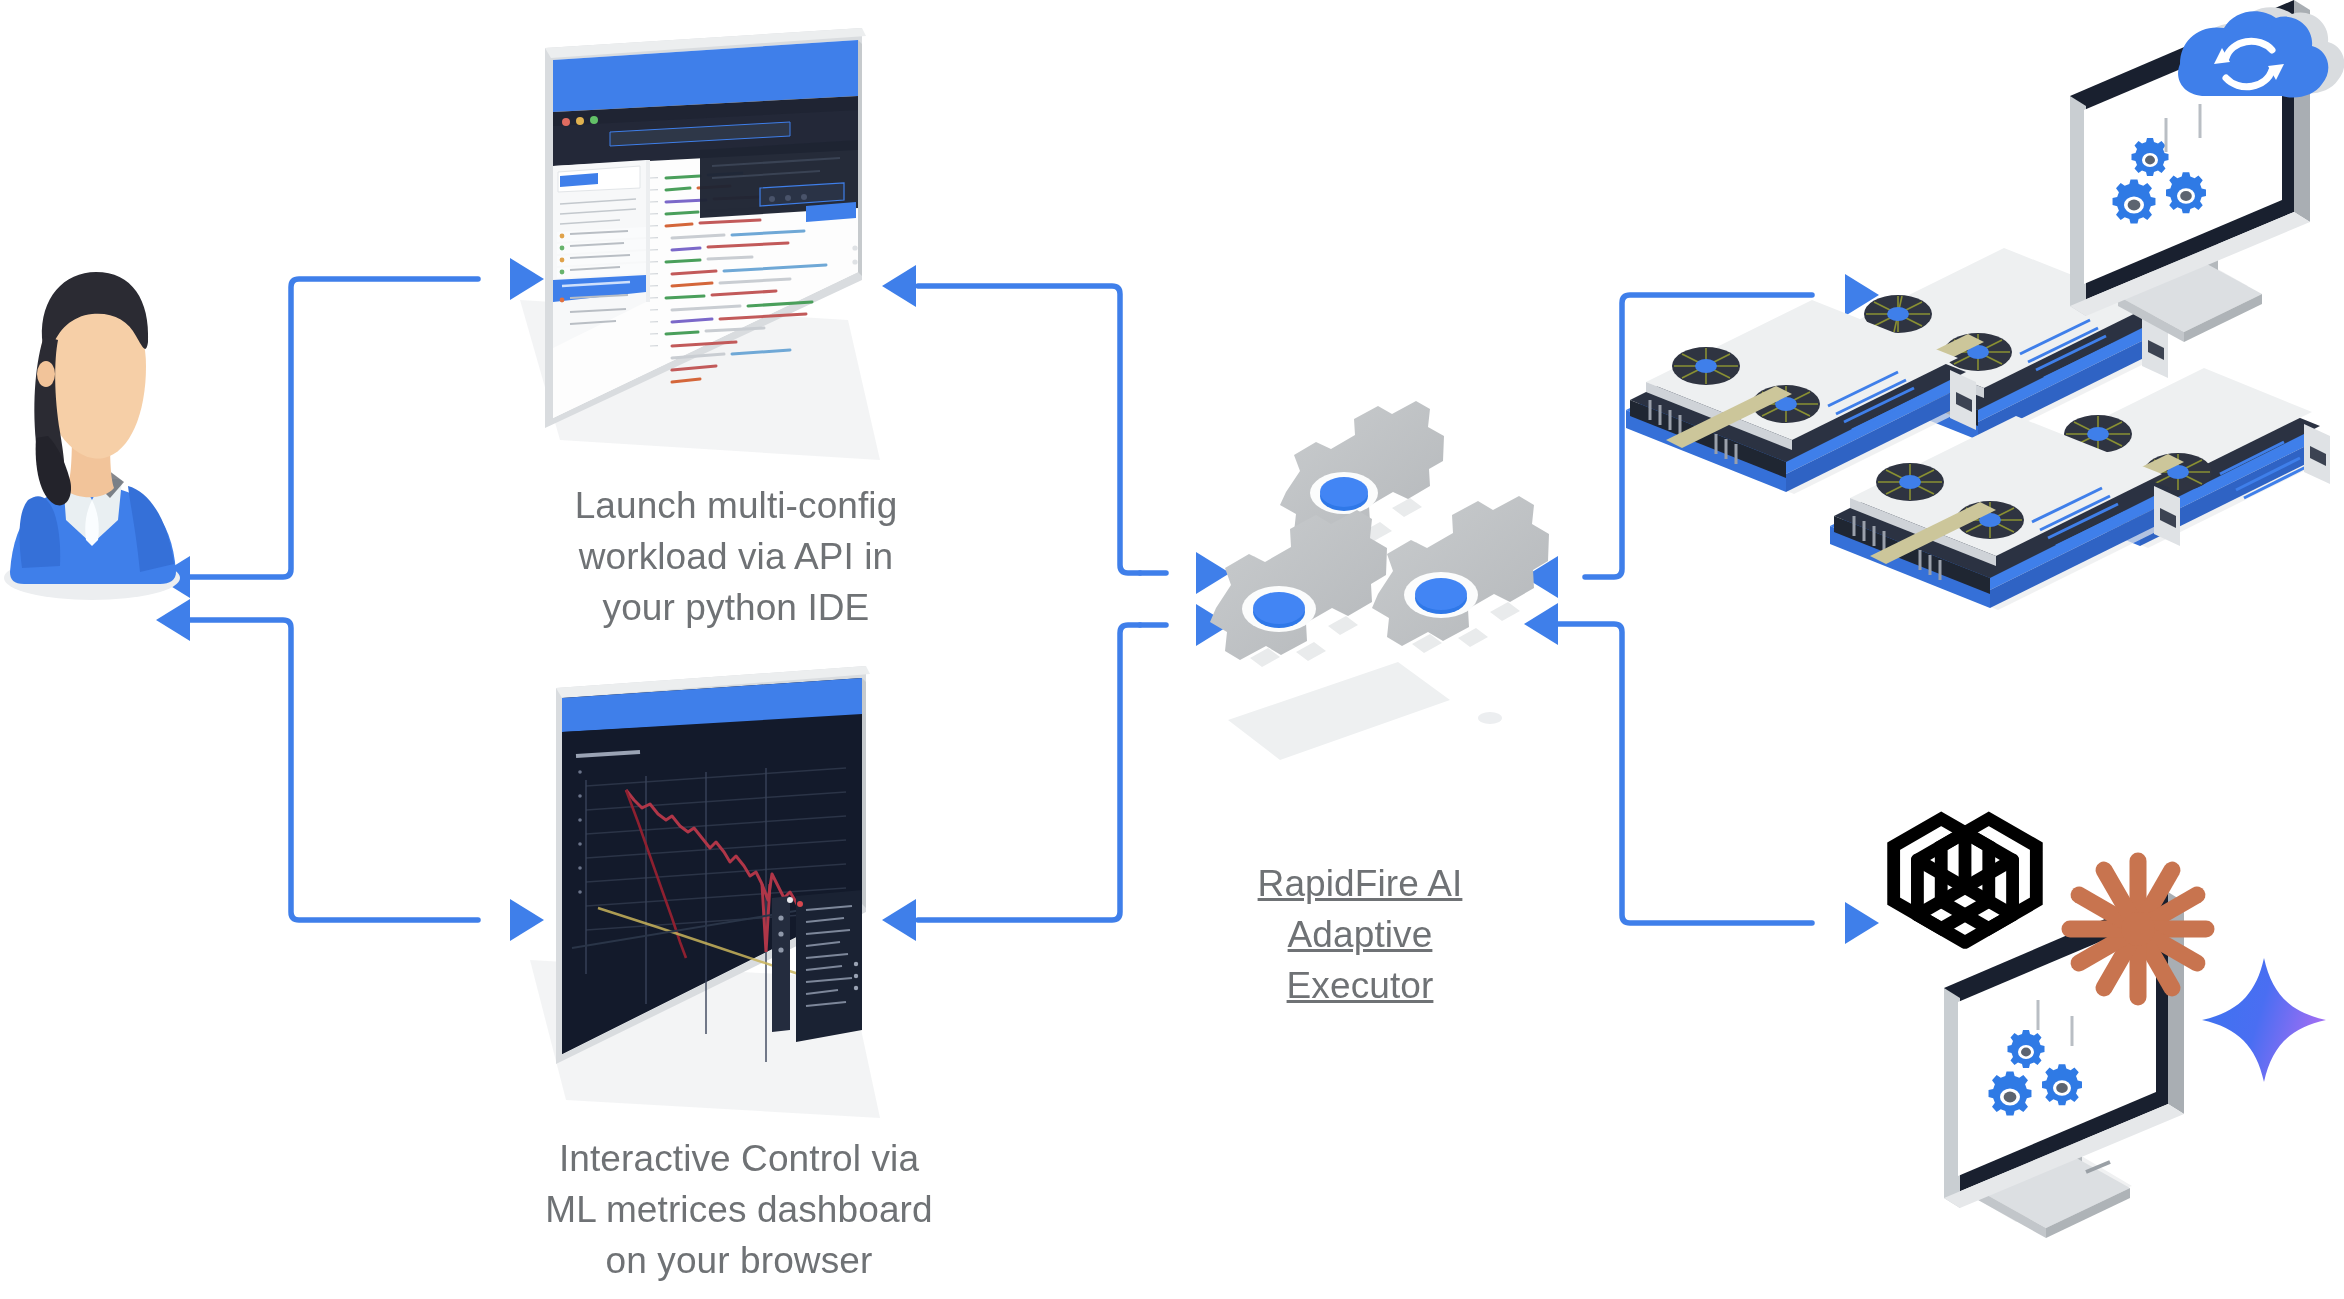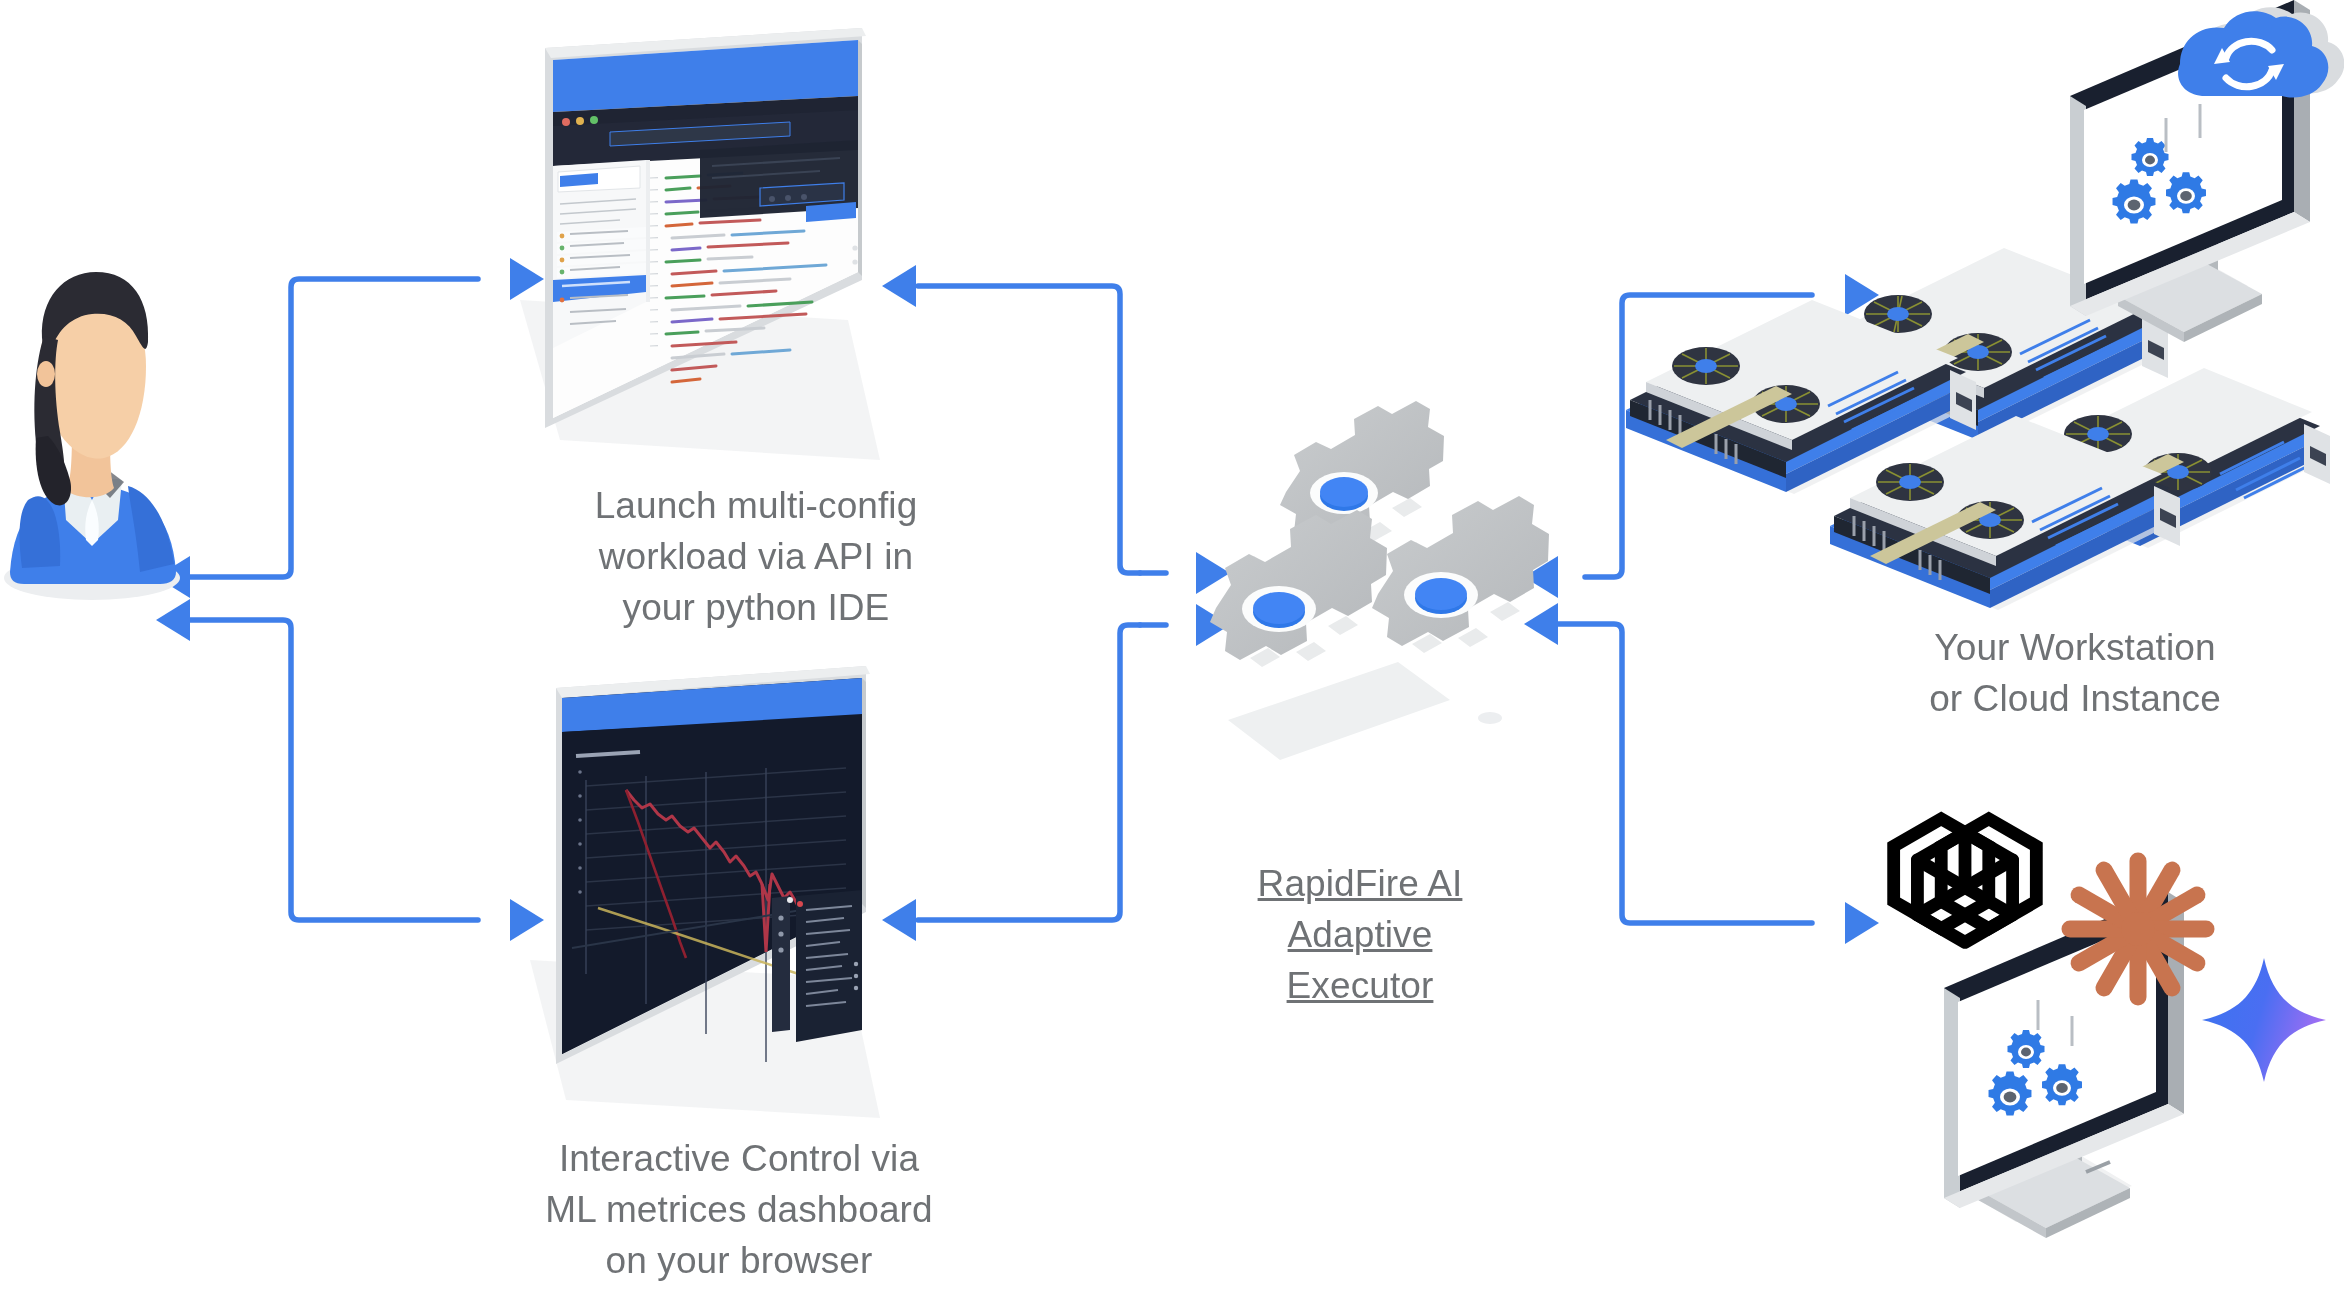--- a/index.html
+++ b/index.html
@@ -691,28 +691,26 @@
         <path d="M0,0 L-34,-58.9"></path>
       </g>
       <circle cx="0" cy="0" r="17" fill="#c8744f"></circle>
     </g>
 
     <g transform="translate(2264,1020)">
       <path d="M0,-62 C8,-26 26,-8 62,0 C26,8 8,26 0,62 C-8,26 -26,8 -62,0 C-26,-8 -8,-26 0,-62Z" fill="url(#gem)"></path>
     </g>
   </svg>
 
-  <div class="cap" style="left:576px;top:480px;width:360px;">Launch multi-config
+  <div class="cap" style="left:556px;top:480px;width:360px;">Launch multi-config
 workload via API in
 your python IDE</div>
 
   <div class="cap" style="left:504px;top:1133px;width:470px;">Interactive Control via
 ML metrices dashboard
 on your browser</div>
 
   <div class="cap" style="left:1185px;top:858px;width:350px;text-decoration:underline;">RapidFire AI
 Adaptive
 Executor</div>
 
-  <div class="cap" style="left:1890px;top:622px;width:370px;">Your Workstation
-or Cloud Instance</div>
 
 </div>
 
 </body></html>

